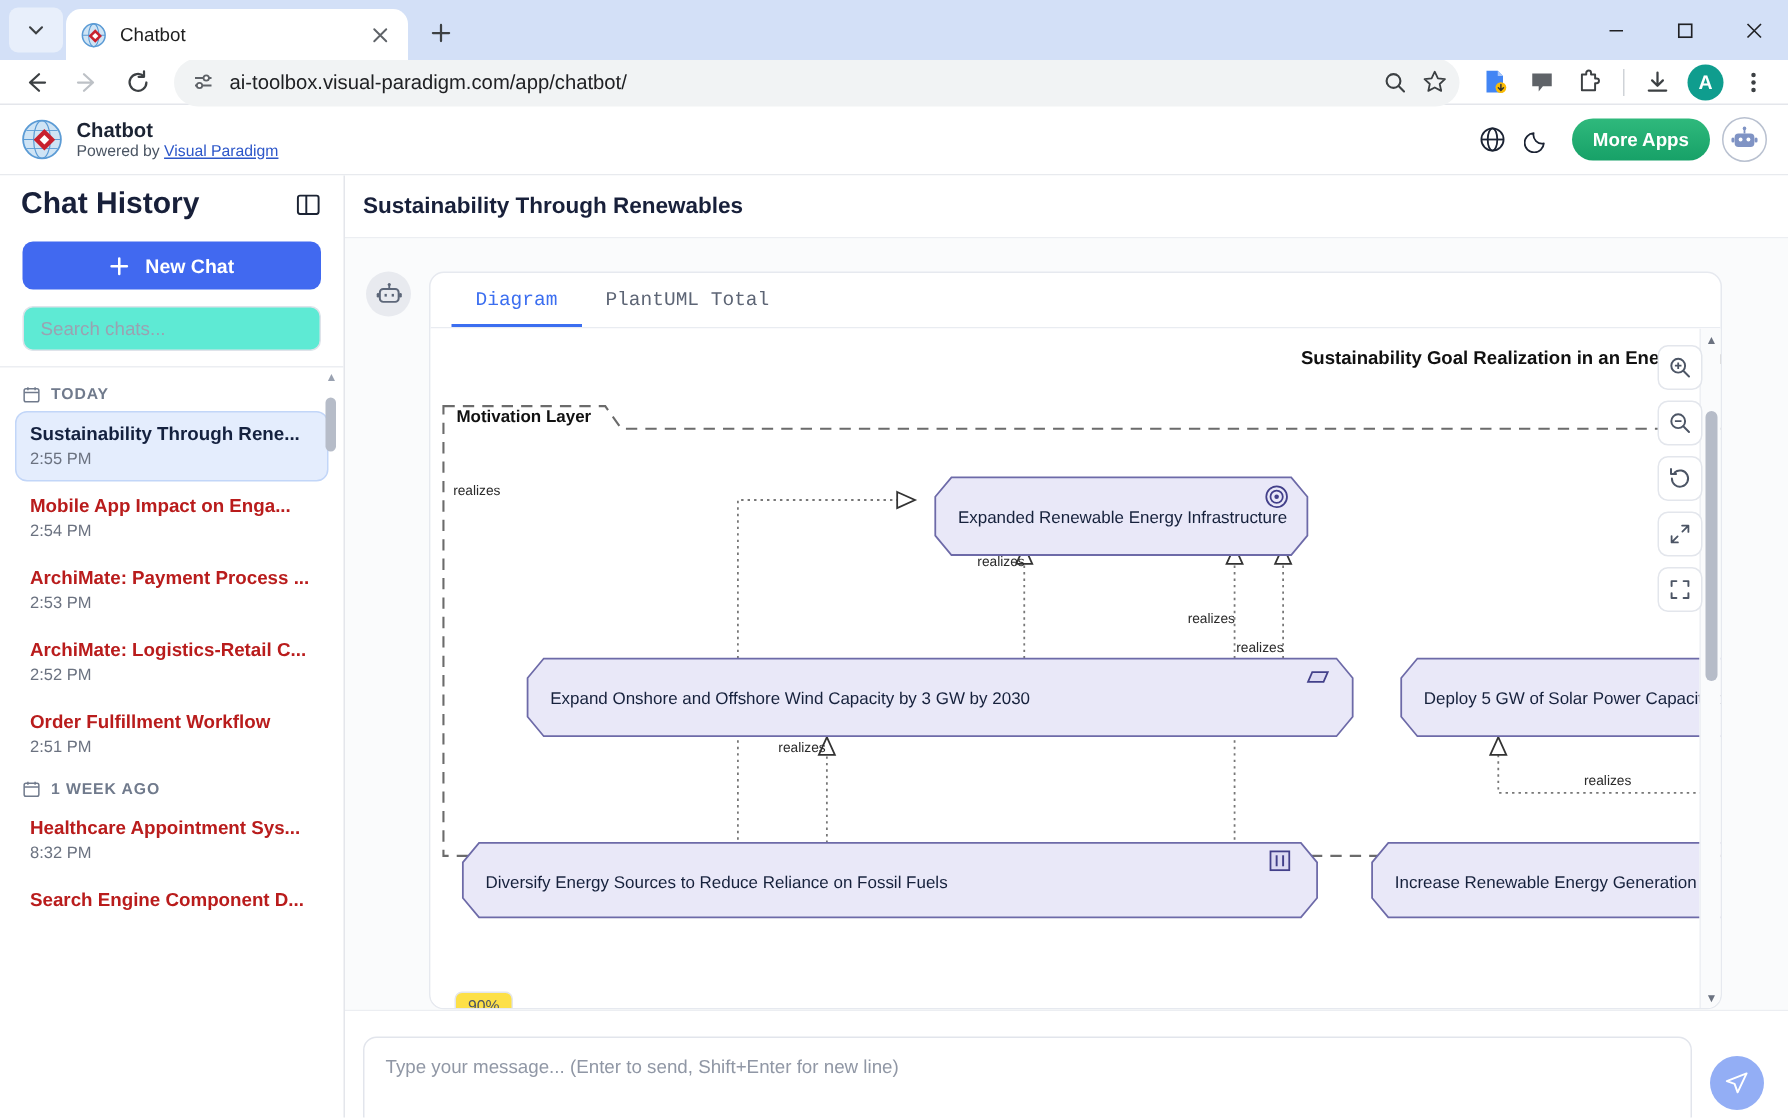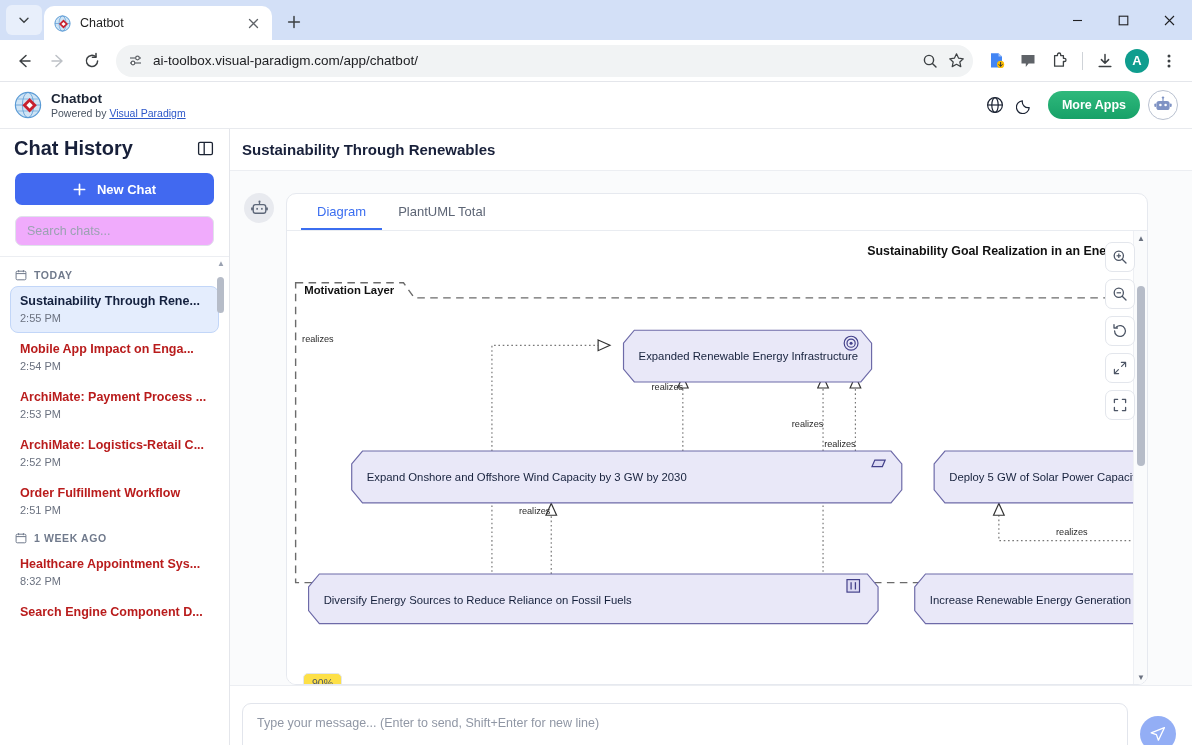--- a/index.html
+++ b/index.html
@@ -43,21 +43,21 @@
   .window-controls {
     position: absolute; right: 0; top: 0; height: 40px;
     display: flex; align-items: center;
   }
   .wc-btn {
     width: 46px; height: 40px; display: flex;
     align-items: center; justify-content: center; cursor: pointer;
   }
 
   .browser-toolbar {
-    height: 42px; background: #ffffff;
+    height: 30px; background: #ffffff;
     display: flex; align-items: center; padding: 0 8px; gap: 2px;
     border-bottom: 1px solid #e4e6eb;
   }
   .nav-btn {
     width: 32px; height: 32px; border-radius: 50%;
     display: flex; align-items: center; justify-content: center;
     cursor: pointer; color: #3c4043; flex: 0 0 32px;
   }
   .nav-btn.disabled { color: #bdc1c6; }
   .omnibox {
@@ -126,21 +126,21 @@
   .new-chat-btn {
     width: 100%; height: 32px; border: none; border-radius: 7px;
     background: #4169f0; color: #fff; font-size: 13px; font-weight: bold;
     display: flex; align-items: center; justify-content: center; gap: 11px;
     cursor: pointer; font-family: inherit;
   }
   .search-box {
     width: 100%; height: 30px; margin-top: 11px;
     border: 1px solid #dfe3ea; border-radius: 7px;
     padding: 0 11px; font-size: 12.5px; color: #374151;
-    font-family: inherit; outline: none; background: #f0abfc;
+    font-family: inherit; outline: none; background: #5eead4;
   }
   .search-box::placeholder { color: #9aa2b1; }
   .sb-list { flex: 1; overflow: hidden; position: relative; padding-top: 6px; }
   .sb-group {
     display: flex; align-items: flex-start; gap: 7px;
     padding: 6px 15px 4px; font-size: 10.5px;
     letter-spacing: .6px; color: #707a8c; font-weight: bold;
   }
   .chat-item {
     margin: 1px 10px; padding: 7px 10px; border-radius: 8px; cursor: pointer;
@@ -180,21 +180,21 @@
   .msg-avatar {
     width: 30px; height: 30px; flex: 0 0 30px; border-radius: 50%;
     background: #e8eaef; display: flex; align-items: center;
     justify-content: center; margin: 0 12px 0 14px;
   }
   .msg-card {
     flex: 1; background: #fff; border: 1px solid #e6e9ef;
     border-radius: 10px; margin-right: 44px; min-width: 0;
     display: flex; flex-direction: column; overflow: hidden;
   }
-  .tabs-row { display: flex; border-bottom: 1px solid #e9ecf1; padding: 0 14px; }
+  .tabs-row { display: flex; border-bottom: 1px solid #e9ecf1; padding: 0 14px; font-family: Liberation Mono, monospace; }
   .tab-btn {
     padding: 10px 16px 9px; font-size: 13px; color: #5d6575;
     cursor: pointer; border-bottom: 2px solid transparent; background: none;
     border-top: none; border-left: none; border-right: none; font-family: inherit;
   }
   .tab-btn.active { color: #3b6ef0; border-bottom-color: #3b6ef0; font-weight: normal; }
 
   .diagram-area {
     flex: 1; position: relative; overflow: hidden; background: #fff;
   }

